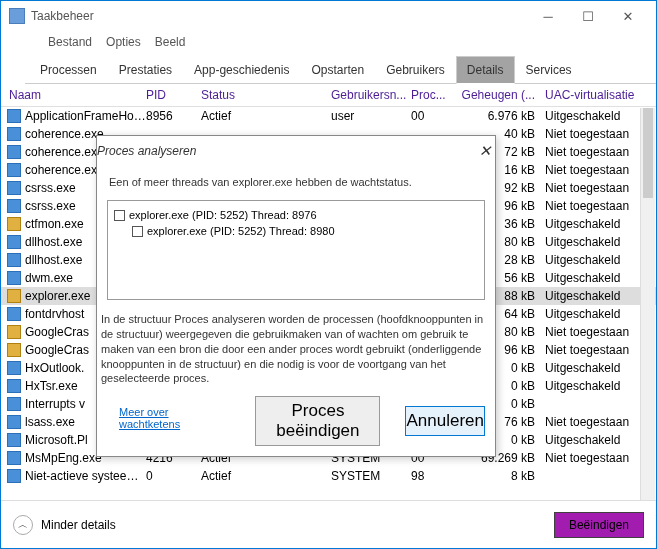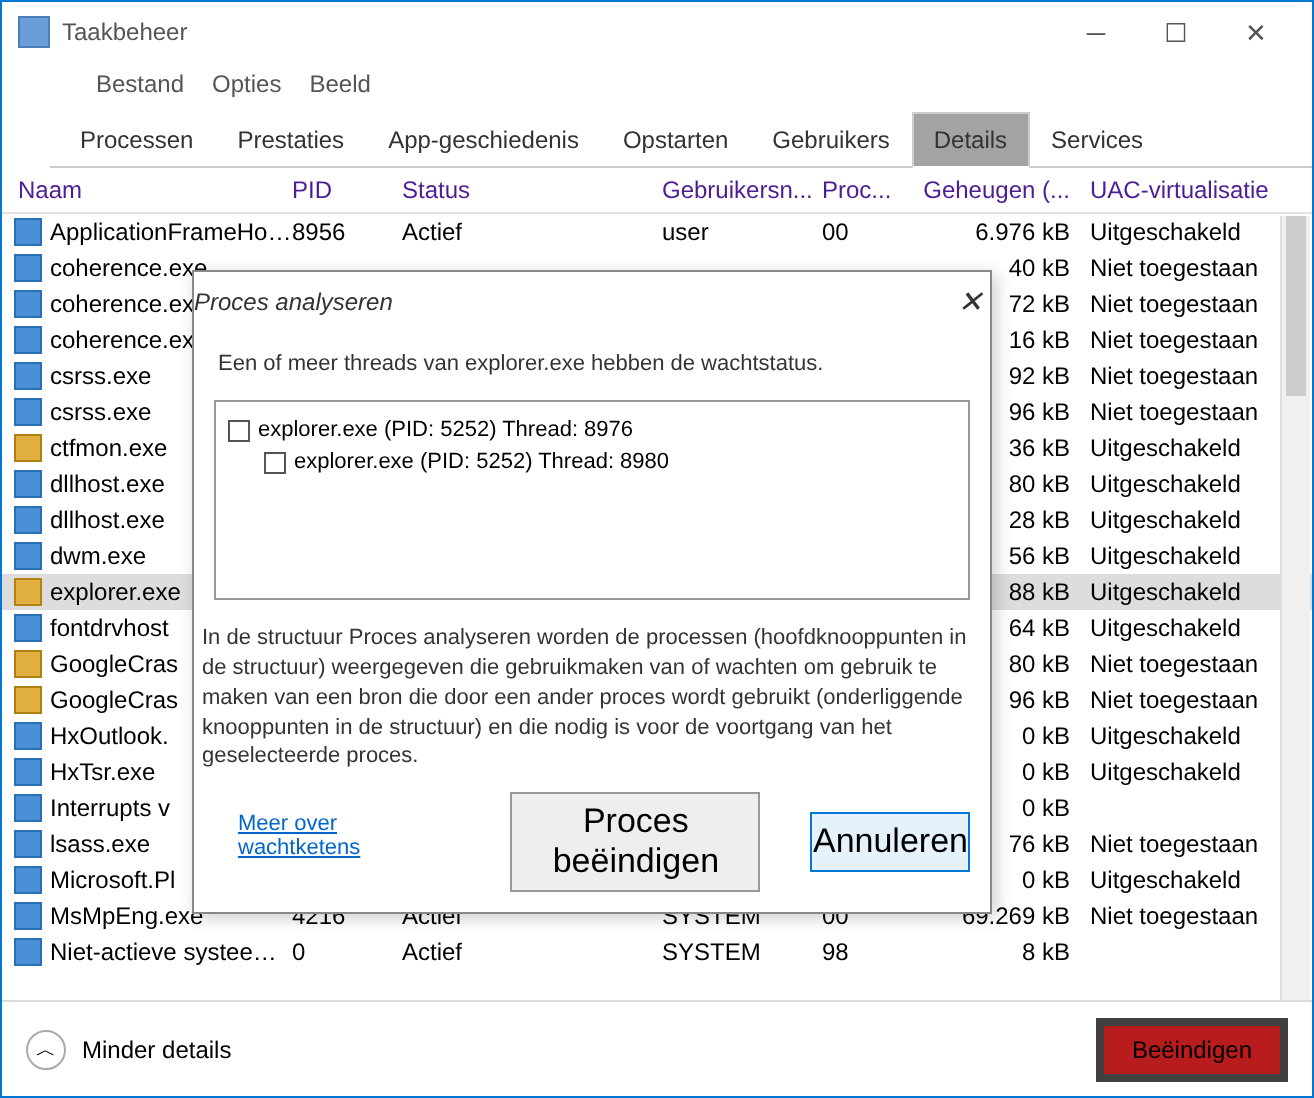--- a/index.html
+++ b/index.html
@@ -28,21 +28,21 @@
 .row .name { width: 121px; white-space: nowrap; overflow: hidden; text-overflow: ellipsis; }
 .row .pid { width: 55px; }
 .row .status { width: 130px; }
 .row .user { width: 80px; }
 .row .proc { width: 50px; }
 .row .mem { width: 80px; text-align: right; padding-right: 6px; }
 .row .uac { flex: 1; padding-left: 4px; }
 .footer { position: absolute; bottom: 0; left: 0; right: 0; height: 48px; border-top: 1px solid #ddd; display: flex; align-items: center; padding: 0 12px; background: #fff; }
 .footer .chev { width: 20px; height: 20px; border: 1px solid #aaa; border-radius: 50%; display: flex; align-items: center; justify-content: center; margin-right: 8px; font-size: 10px; }
 .footer .spacer { flex: 1; }
-.footer .end-btn { padding: 5px 14px; border: 4px solid #404040; background: #b91c1c; font-size: 12px; }
+.footer .end-btn { padding: 5px 14px; border: 1px solid #404040; background: #a21caf; font-size: 12px; }
 .dialog { position: absolute; left: 95px; top: 134px; width: 400px; background: #fff; border: 1px solid #888; box-shadow: 2px 2px 8px rgba(0,0,0,0.2); z-index: 100; }
 .dialog .dlg-title { display: flex; align-items: center; padding: 6px 0; font-size: 12px; color: #333; font-style: italic; }
 .dialog .dlg-title .spacer { flex: 1; }
 .dialog .close { font-size: 15px; width: 20px; text-align: center; }
 .dialog .msg { padding: 10px 12px 8px; font-size: 11px; color: #333; }
 .dialog .tree { margin: 4px 10px 8px; border: 1px solid #999; height: 100px; padding: 6px; font-size: 11px; background: #fff; }
 .dialog .tree-row { display: flex; align-items: center; height: 16px; }
 .dialog .tree-row .cb { width: 11px; height: 11px; border: 1px solid #555; margin-right: 4px; }
 .dialog .tree-row.indent { padding-left: 18px; }
 .dialog .desc { padding: 4px 4px; font-size: 11px; color: #333; line-height: 1.35; }

